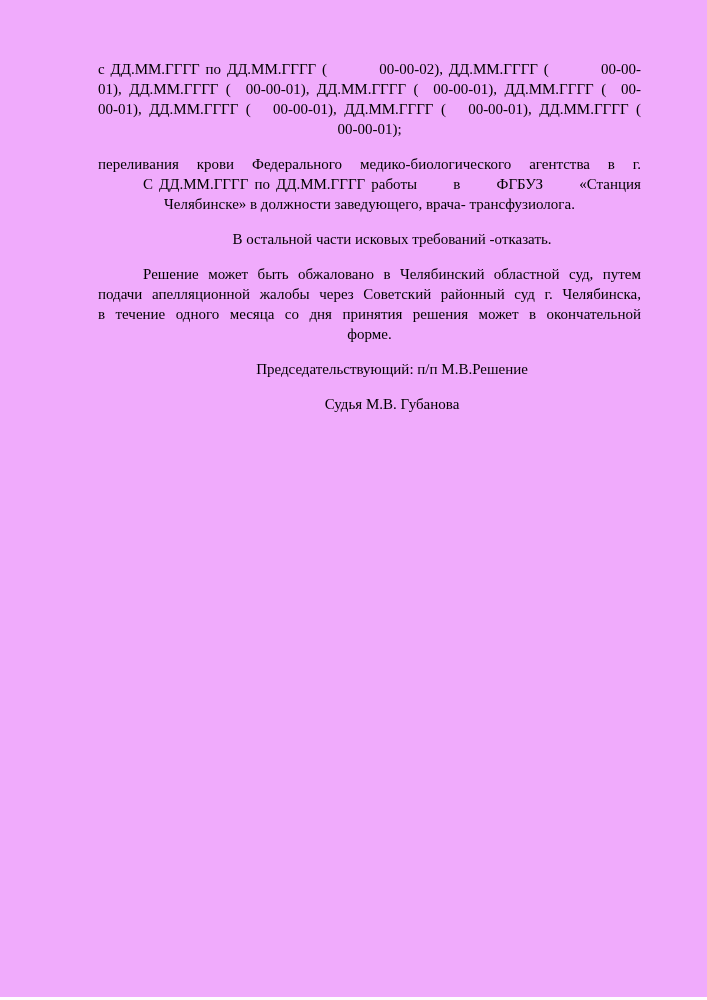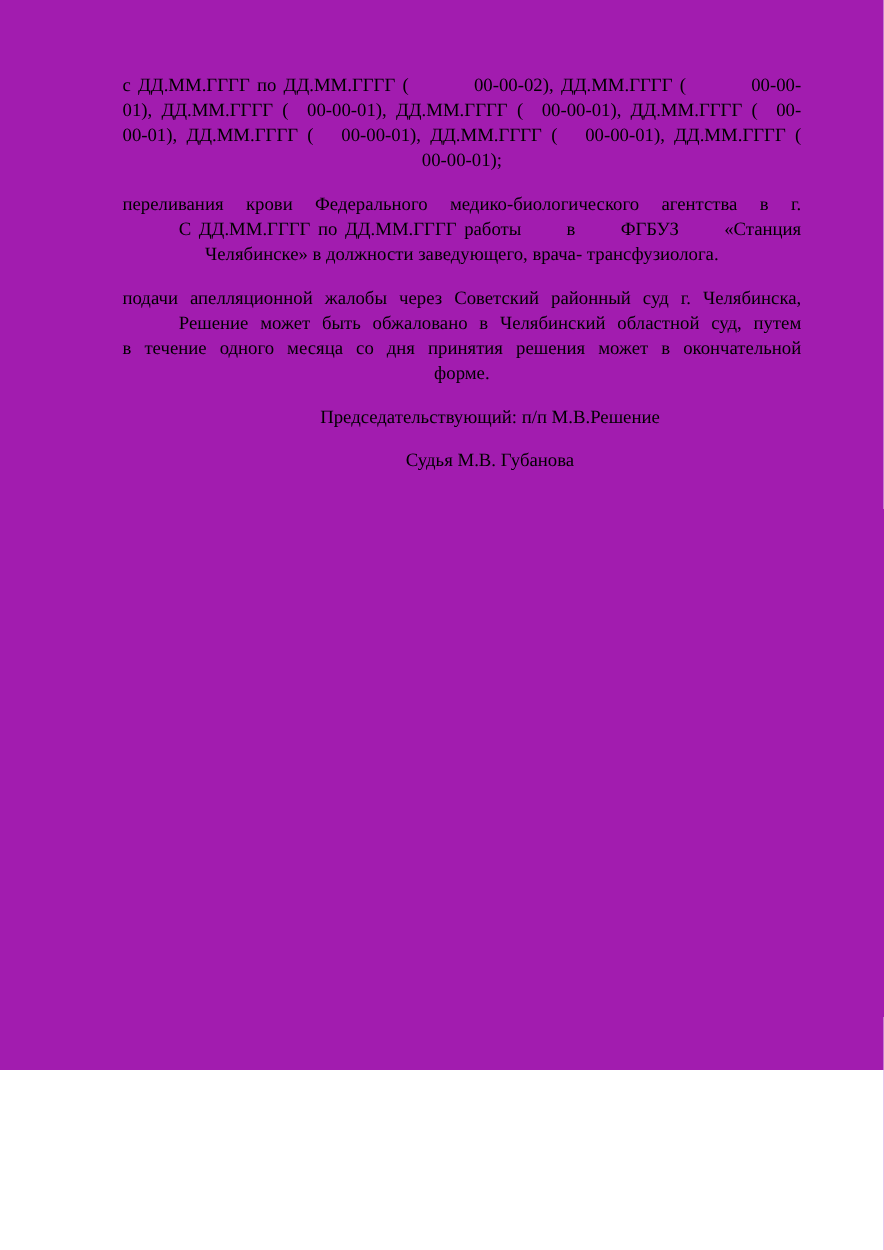--- a/index.html
+++ b/index.html
@@ -3,22 +3,22 @@
 <meta charset="utf-8">
 <style>
   html, body {
     margin: 0;
     padding: 0;
     background: #ffffff;
   }
   .page {
     position: relative;
     width: 707px;
-    height: 856px;
-    background: #a21caf;
+    height: 997px;
+    background: #f0abfc;
     overflow: hidden;
   }
   .content {
     position: absolute;
     left: 98px;
     top: 59px;
     width: 543px;
     font-family: "Liberation Serif", "DejaVu Serif", serif;
     font-size: 15px;
     line-height: 20px;
@@ -53,26 +53,27 @@
 
     <p class="paragraph">
       </p>
       <div class="line fill">переливания крови Федерального медико-биологического агентства в г.</div>
       <div class="line fill indent">С ДД.ММ.ГГГГ по ДД.ММ.ГГГГ работы&nbsp;&nbsp;&nbsp;&nbsp;&nbsp; в&nbsp;&nbsp;&nbsp;&nbsp;&nbsp; ФГБУЗ&nbsp;&nbsp;&nbsp;&nbsp;&nbsp; «Станция</div>
       <div class="line">Челябинске» в должности заведующего, врача- трансфузиолога.</div>
     <p></p>
 
     <p class="paragraph">
       </p>
+      <div class="line indent">В остальной части исковых требований -отказать.</div>
     <p></p>
 
     <p class="paragraph">
       </p>
+      <div class="line fill indent">Решение может быть обжаловано в Челябинский областной суд, путем</div>
       <div class="line fill">подачи апелляционной жалобы через Советский районный суд г. Челябинска,</div>
-      <div class="line fill indent">Решение может быть обжаловано в Челябинский областной суд, путем</div>
       <div class="line fill">в течение одного месяца со дня принятия решения может в окончательной</div>
       <div class="line">форме.</div>
     <p></p>
 
     <p class="paragraph">
       </p>
       <div class="line indent">Председательствующий: п/п М.В.Решение</div>
     <p></p>
 
     <p class="paragraph">

